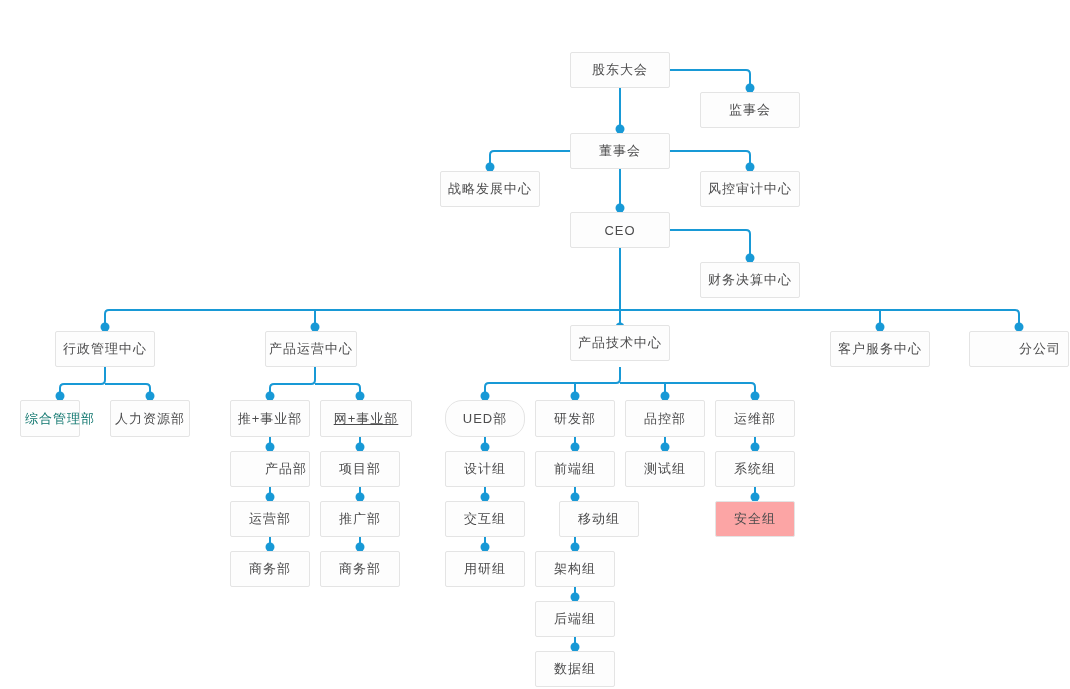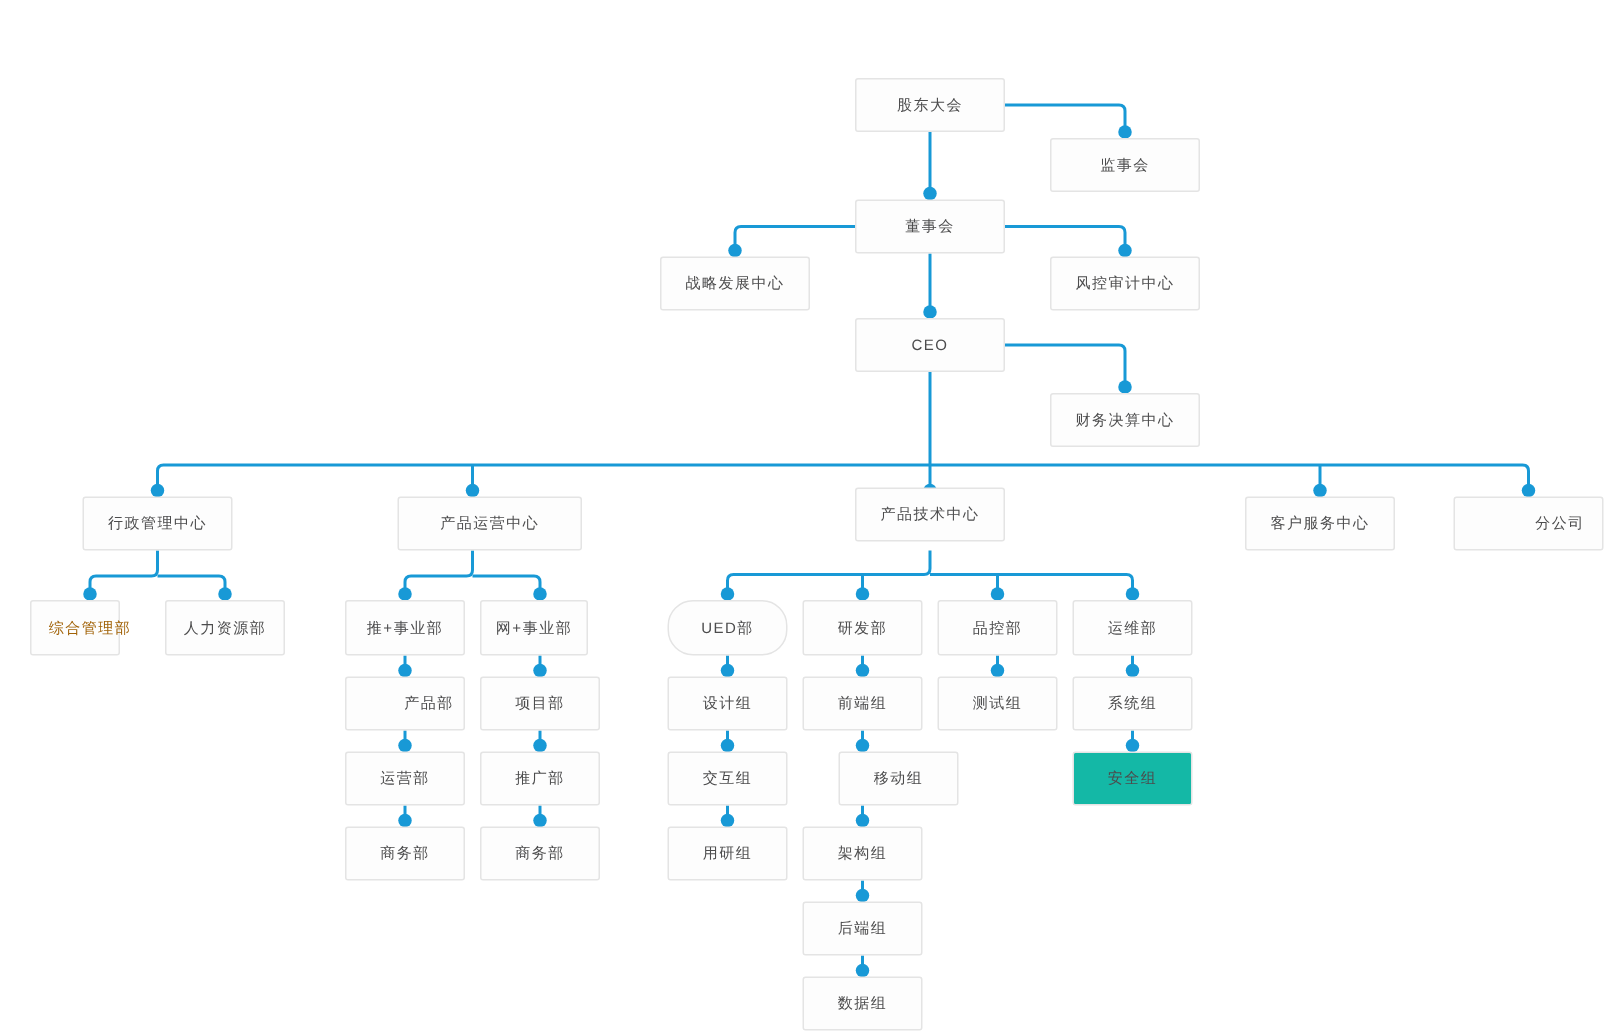--- a/index.html
+++ b/index.html
@@ -8,21 +8,21 @@
   .stage svg{position:absolute;left:0;top:0;width:1070px;height:689px;}
   .node{
     position:absolute;
     box-sizing:border-box;
     background:#fdfdfd;
     border:1px solid #e4e4e4;
     border-radius:2px;
     display:flex;
     align-items:center;
     justify-content:center;
-    font-size:10px;
+    font-size:13px;
     color:#4c4c4d;
     letter-spacing:1px;
     white-space:nowrap;
   }
 </style>
 </head>
 <body>
 
 <div class="stage">
   <svg id="edges" viewBox="0 0 1070 689">
@@ -101,43 +101,43 @@
     </svg>
   <div id="nodes">
       <div class="node" style="left: 570px; top: 52px; width: 100px; height: 36px; background: rgb(253, 253, 253); border-color: rgb(228, 228, 228); color: rgb(76, 76, 77);">股东大会</div>
       <div class="node" style="left: 700px; top: 92px; width: 100px; height: 36px; background: rgb(253, 253, 253); border-color: rgb(228, 228, 228); color: rgb(76, 76, 77);">监事会</div>
       <div class="node" style="left: 570px; top: 133px; width: 100px; height: 36px; background: rgb(253, 253, 253); border-color: rgb(228, 228, 228); color: rgb(76, 76, 77);">董事会</div>
       <div class="node" style="left: 440px; top: 171px; width: 100px; height: 36px; background: rgb(253, 253, 253); border-color: rgb(228, 228, 228); color: rgb(76, 76, 77);">战略发展中心</div>
       <div class="node" style="left: 700px; top: 171px; width: 100px; height: 36px; background: rgb(253, 253, 253); border-color: rgb(228, 228, 228); color: rgb(76, 76, 77);">风控审计中心</div>
       <div class="node" style="left: 570px; top: 212px; width: 100px; height: 36px; background: rgb(253, 253, 253); border-color: rgb(228, 228, 228); color: rgb(76, 76, 77);">CEO</div>
       <div class="node" style="left: 700px; top: 262px; width: 100px; height: 36px; background: rgb(253, 253, 253); border-color: rgb(228, 228, 228); color: rgb(76, 76, 77);">财务决算中心</div>
       <div class="node" style="left: 55px; top: 331px; width: 100px; height: 36px; background: rgb(253, 253, 253); border-color: rgb(228, 228, 228); color: rgb(76, 76, 77);">行政管理中心</div>
-      <div class="node" style="left: 265px; top: 331px; width: 123px; height: 36px; background: rgb(253, 253, 253); border-color: rgb(228, 228, 228); color: rgb(76, 76, 77);">产品运营中心</div>
+      <div class="node" style="left: 265px; top: 331px; width: 92px; height: 36px; background: rgb(253, 253, 253); border-color: rgb(228, 228, 228); color: rgb(76, 76, 77);">产品运营中心</div>
       <div class="node" style="left: 570px; top: 325px; width: 100px; height: 36px; background: rgb(253, 253, 253); border-color: rgb(228, 228, 228); color: rgb(76, 76, 77);">产品技术中心</div>
       <div class="node" style="left: 830px; top: 331px; width: 100px; height: 36px; background: rgb(253, 253, 253); border-color: rgb(228, 228, 228); color: rgb(76, 76, 77);">客户服务中心</div>
       <div class="node" style="left: 969px; top: 331px; width: 100px; height: 36px; background: rgb(253, 253, 253); border-color: rgb(228, 228, 228); color: rgb(76, 76, 77); padding-left: 42px;">分公司</div>
-      <div class="node" style="left: 20px; top: 400px; width: 60px; height: 37px; background: rgb(253, 253, 253); border-color: rgb(228, 228, 228); color: #a16207; padding-left: 20px;">综合管理部</div>
+      <div class="node" style="left: 20px; top: 400px; width: 60px; height: 37px; background: rgb(253, 253, 253); border-color: rgb(228, 228, 228); color: #0f766e; padding-left: 20px;">综合管理部</div>
       <div class="node" style="left: 110px; top: 400px; width: 80px; height: 37px; background: rgb(253, 253, 253); border-color: rgb(228, 228, 228); color: rgb(76, 76, 77);">人力资源部</div>
       <div class="node" style="left: 230px; top: 400px; width: 80px; height: 37px; background: rgb(253, 253, 253); border-color: rgb(228, 228, 228); color: rgb(76, 76, 77);">推+事业部</div>
-      <div class="node" style="left: 320px; top: 400px; width: 72px; height: 37px; background: rgb(253, 253, 253); border-color: rgb(228, 228, 228); color: rgb(76, 76, 77);">网+事业部</div>
+      <div class="node" style="left: 320px; top: 400px; width: 92px; height: 37px; background: rgb(253, 253, 253); border-color: rgb(228, 228, 228); color: rgb(76, 76, 77); text-decoration: underline;">网+事业部</div>
       <div class="node" style="left: 445px; top: 400px; width: 80px; height: 37px; background: rgb(253, 253, 253); border-color: rgb(228, 228, 228); color: rgb(76, 76, 77); border-radius: 17px;">UED部</div>
       <div class="node" style="left: 535px; top: 400px; width: 80px; height: 37px; background: rgb(253, 253, 253); border-color: rgb(228, 228, 228); color: rgb(76, 76, 77);">研发部</div>
       <div class="node" style="left: 625px; top: 400px; width: 80px; height: 37px; background: rgb(253, 253, 253); border-color: rgb(228, 228, 228); color: rgb(76, 76, 77);">品控部</div>
       <div class="node" style="left: 715px; top: 400px; width: 80px; height: 37px; background: rgb(253, 253, 253); border-color: rgb(228, 228, 228); color: rgb(76, 76, 77);">运维部</div>
       <div class="node" style="left: 230px; top: 451px; width: 80px; height: 36px; background: rgb(253, 253, 253); border-color: rgb(228, 228, 228); color: rgb(76, 76, 77); padding-left: 32px;">产品部</div>
       <div class="node" style="left: 230px; top: 501px; width: 80px; height: 36px; background: rgb(253, 253, 253); border-color: rgb(228, 228, 228); color: rgb(76, 76, 77);">运营部</div>
       <div class="node" style="left: 230px; top: 551px; width: 80px; height: 36px; background: rgb(253, 253, 253); border-color: rgb(228, 228, 228); color: rgb(76, 76, 77);">商务部</div>
       <div class="node" style="left: 320px; top: 451px; width: 80px; height: 36px; background: rgb(253, 253, 253); border-color: rgb(228, 228, 228); color: rgb(76, 76, 77);">项目部</div>
       <div class="node" style="left: 320px; top: 501px; width: 80px; height: 36px; background: rgb(253, 253, 253); border-color: rgb(228, 228, 228); color: rgb(76, 76, 77);">推广部</div>
       <div class="node" style="left: 320px; top: 551px; width: 80px; height: 36px; background: rgb(253, 253, 253); border-color: rgb(228, 228, 228); color: rgb(76, 76, 77);">商务部</div>
       <div class="node" style="left: 445px; top: 451px; width: 80px; height: 36px; background: rgb(253, 253, 253); border-color: rgb(228, 228, 228); color: rgb(76, 76, 77);">设计组</div>
       <div class="node" style="left: 445px; top: 501px; width: 80px; height: 36px; background: rgb(253, 253, 253); border-color: rgb(228, 228, 228); color: rgb(76, 76, 77);">交互组</div>
       <div class="node" style="left: 445px; top: 551px; width: 80px; height: 36px; background: rgb(253, 253, 253); border-color: rgb(228, 228, 228); color: rgb(76, 76, 77);">用研组</div>
       <div class="node" style="left: 535px; top: 451px; width: 80px; height: 36px; background: rgb(253, 253, 253); border-color: rgb(228, 228, 228); color: rgb(76, 76, 77);">前端组</div>
       <div class="node" style="left: 535px; top: 501px; width: 80px; height: 36px; background: rgb(253, 253, 253); border-color: rgb(228, 228, 228); color: rgb(76, 76, 77); margin-left: 24px;">移动组</div>
       <div class="node" style="left: 535px; top: 551px; width: 80px; height: 36px; background: rgb(253, 253, 253); border-color: rgb(228, 228, 228); color: rgb(76, 76, 77);">架构组</div>
       <div class="node" style="left: 535px; top: 601px; width: 80px; height: 36px; background: rgb(253, 253, 253); border-color: rgb(228, 228, 228); color: rgb(76, 76, 77);">后端组</div>
       <div class="node" style="left: 535px; top: 651px; width: 80px; height: 36px; background: rgb(253, 253, 253); border-color: rgb(228, 228, 228); color: rgb(76, 76, 77);">数据组</div>
       <div class="node" style="left: 625px; top: 451px; width: 80px; height: 36px; background: rgb(253, 253, 253); border-color: rgb(228, 228, 228); color: rgb(76, 76, 77);">测试组</div>
       <div class="node" style="left: 715px; top: 451px; width: 80px; height: 36px; background: rgb(253, 253, 253); border-color: rgb(228, 228, 228); color: rgb(76, 76, 77);">系统组</div>
-      <div class="node" style="left: 715px; top: 501px; width: 80px; height: 36px; background: #14b8a6; border-color: rgb(228, 228, 228); color: rgb(76, 76, 77);">安全组</div>
+      <div class="node" style="left: 715px; top: 501px; width: 80px; height: 36px; background: #fca5a5; border-color: rgb(228, 228, 228); color: rgb(76, 76, 77);">安全组</div>
     </div>
 </div>
 
 </body></html>

